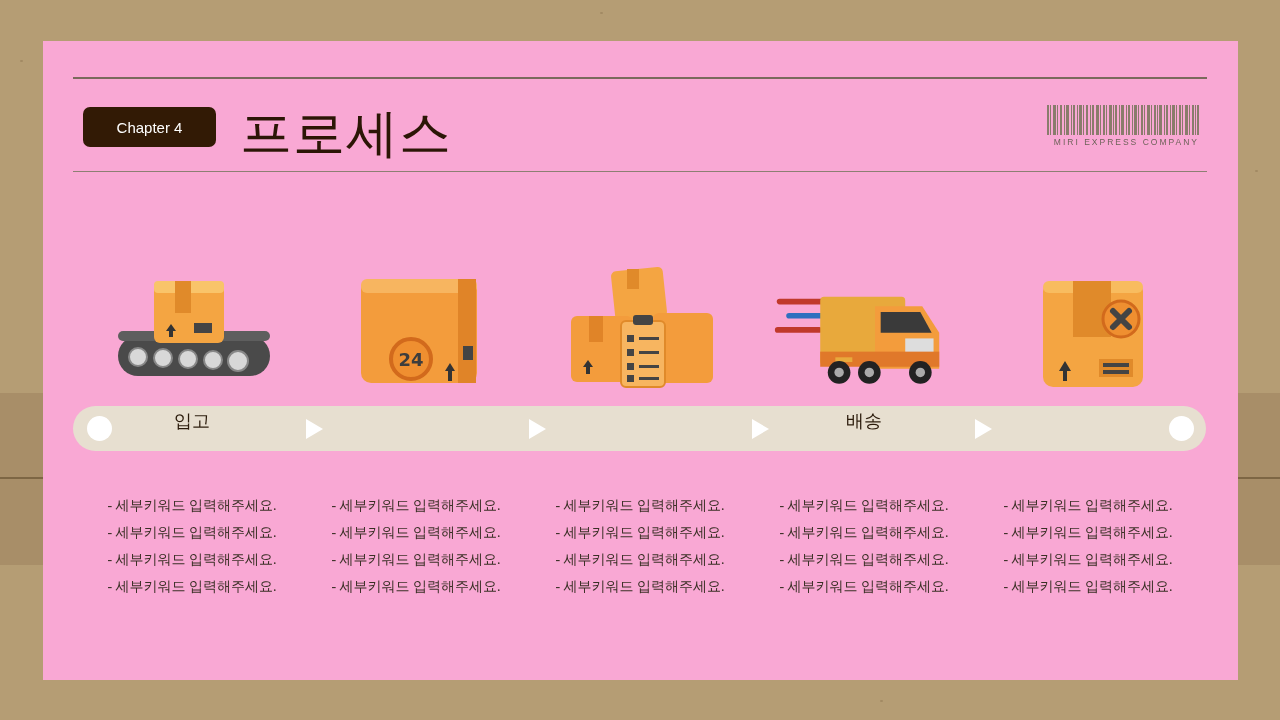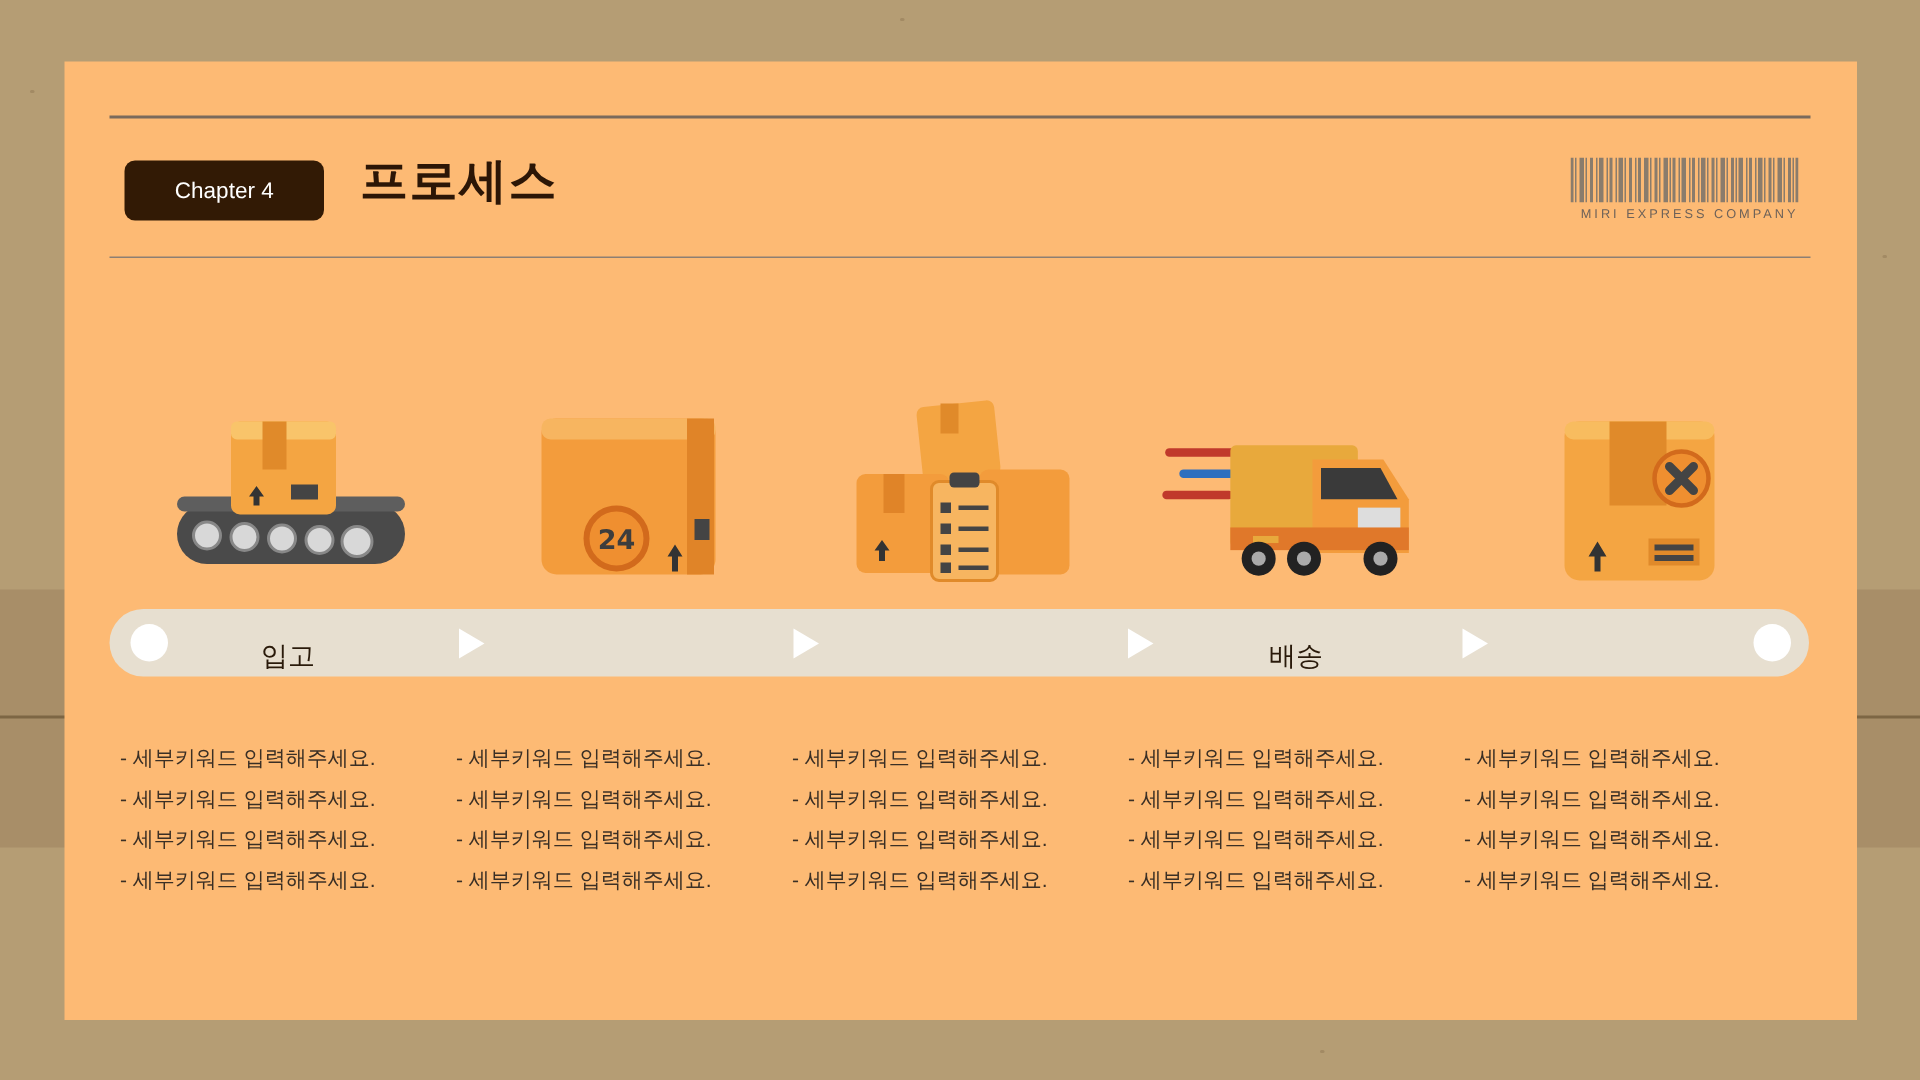--- a/index.html
+++ b/index.html
@@ -13,57 +13,57 @@
     position: absolute; left: 0; width: 1280px; top: 393px; height: 172px;
     background: #a88e68;
   }
   .tape-line {
     position: absolute; left: 0; width: 1280px; top: 477px; height: 2px;
     background: #7d6644;
   }
   .speck { position: absolute; width: 3px; height: 2px; background: #8f7753; opacity: .5; border-radius: 1px; }
   .card {
     position: absolute; left: 43px; top: 41px; width: 1195px; height: 639px;
-    background: #fdba74;
+    background: #f9a8d4;
   }
   .rule-top { position: absolute; left: 30px; right: 31px; top: 36px; height: 2px; background: #7a6a5c; }
   .rule-bot { position: absolute; left: 30px; right: 31px; top: 130px; height: 1px; background: #8d7f73; }
   .chapter {
     position: absolute; left: 40px; top: 66px; width: 133px; height: 40px;
     background: #321a05; border-radius: 7px; color: #fff;
     font-size: 15px; display: flex; align-items: center; justify-content: center;
   }
   .title {
-    position: absolute; left: 197px; top: 58px; font-size: 32px; color: #2c1606;
-    font-family: "DejaVu Sans", sans-serif; letter-spacing: 1px; font-weight: bold;
+    position: absolute; left: 197px; top: 58px; font-size: 52px; color: #2c1606;
+    font-family: "DejaVu Sans", sans-serif; letter-spacing: 1px;
   }
   .barcode { position: absolute; left: 1004px; top: 64px; width: 152px; height: 30px; }
   .barcode-label {
     position: absolute; left: 1004px; top: 96px; width: 152px; text-align: right;
     font-size: 8.5px; letter-spacing: 2px; color: #6e6259;
   }
   .illus { position: absolute; top: 220px; width: 170px; height: 135px; }
   .bar {
     position: absolute; left: 30px; top: 365px; width: 1133px; height: 45px;
     background: #e7dfd0; border-radius: 23px;
   }
   .dot { position: absolute; top: 10px; width: 25px; height: 25px; border-radius: 50%; background: #fff; }
   .arrow {
     position: absolute; top: 13px; width: 0; height: 0;
     border-top: 10px solid transparent; border-bottom: 10px solid transparent;
     border-left: 17px solid #fff;
   }
   .step-label {
-    position: absolute; top: 16px; height: 30px; width: 150px; display: flex; align-items: center; justify-content: center;
+    position: absolute; top: 0; height: 30px; width: 150px; display: flex; align-items: center; justify-content: center;
     font-size: 18px; color: #2a1a0a; font-family: "DejaVu Sans", sans-serif;
   }
   .desc { position: absolute; top: 451px; width: 224px; }
   .desc-line {
-    font-size: 14px; color: #3a2f25; height: 27px; line-height: 27px; text-align: left;
-    font-family: Liberation Sans, sans-serif;
+    font-size: 14px; color: #3a2f25; height: 27px; line-height: 27px; text-align: center;
+    font-family: Liberation Serif, serif;
   }
 </style>
 </head>
 <body>
 
 <div class="tape"></div>
 <div class="tape-line"></div>
 <div class="speck" style="left:20px;top:60px"></div>
 <div class="speck" style="left:1255px;top:170px"></div>
 <div class="speck" style="left:600px;top:12px"></div>

